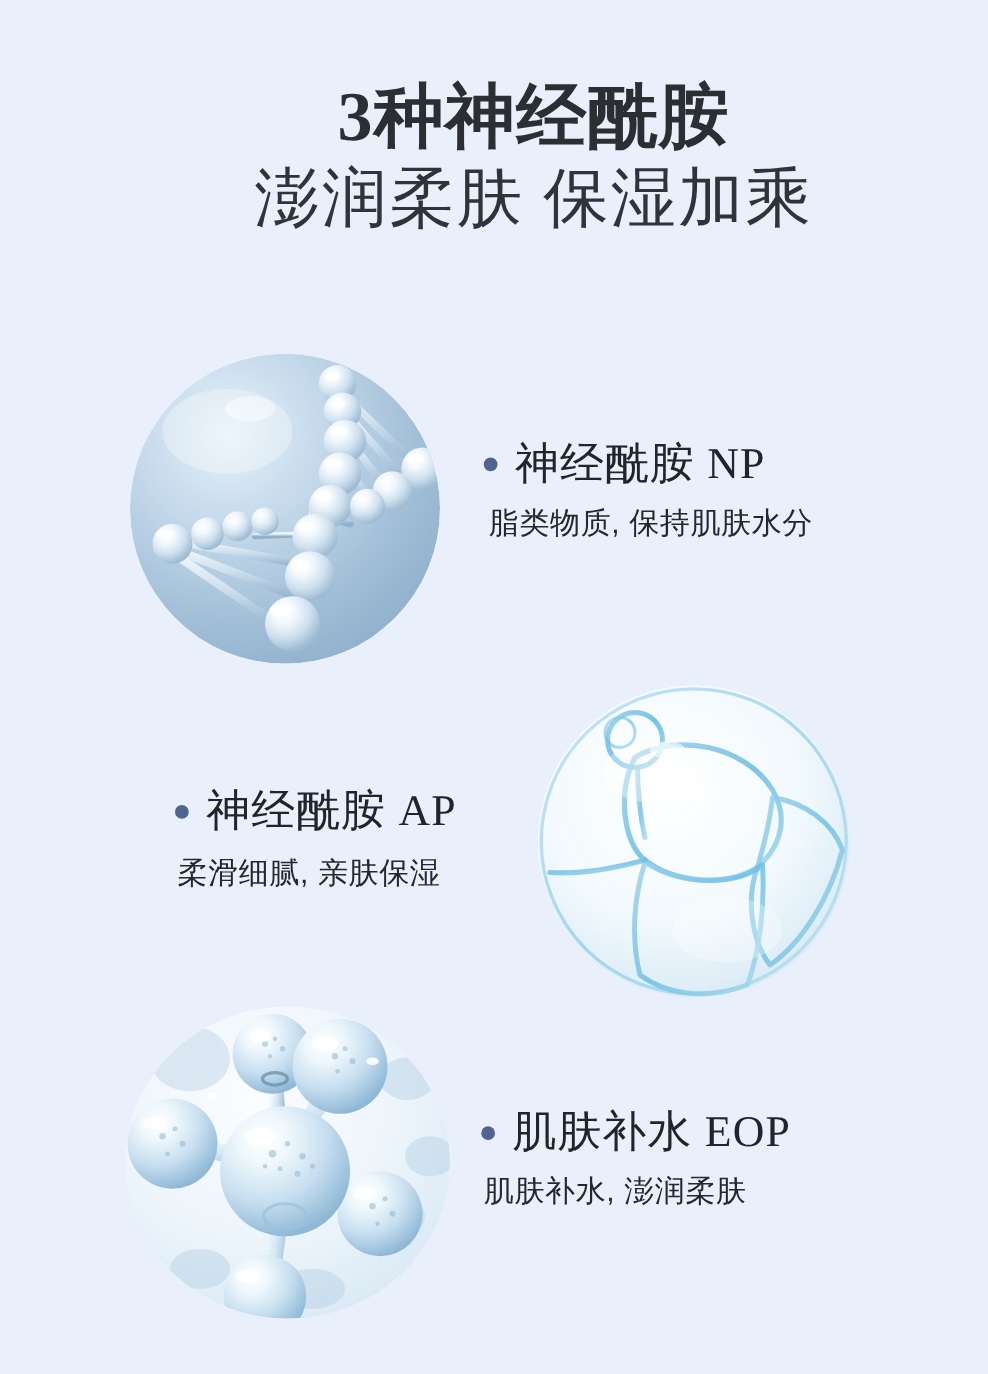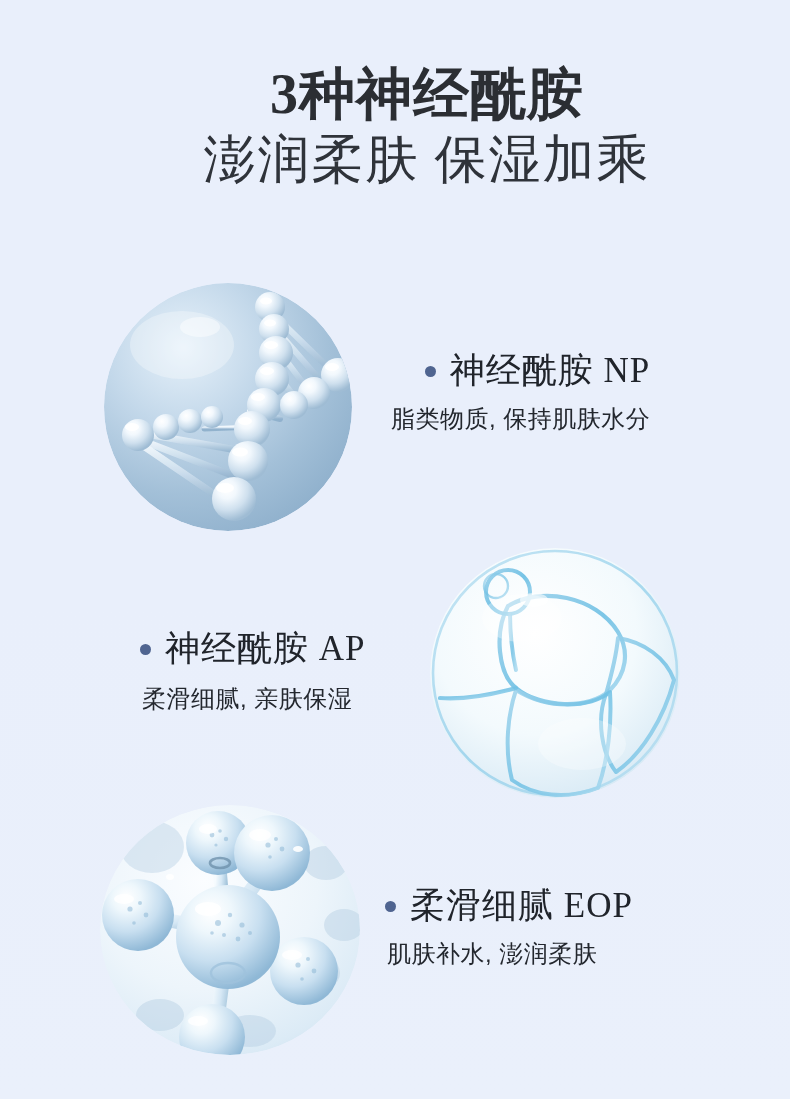--- a/index.html
+++ b/index.html
@@ -64,21 +64,20 @@
   #circle-eop { left: 100px; top: 805px; width: 260px; height: 250px; }
 
   
   .ingredient {
     position: absolute;
   }
   .ing-head {
     display: flex;
     align-items: center;
     white-space: nowrap;
-    justify-content: flex-end;
   }
   .bullet {
     width: 11px;
     height: 11px;
     border-radius: 50%;
     background: #4f6490;
     margin-right: 14px;
     flex: 0 0 auto;
   }
   .ing-name {
@@ -363,18 +362,18 @@
     <div class="ing-head">
       <span class="bullet"></span>
       <span class="ing-name">神经酰胺 AP</span>
     </div>
     <div class="ing-desc">柔滑细腻, 亲肤保湿</div>
   </div>
 
   <div class="ingredient" id="ing-eop">
     <div class="ing-head">
       <span class="bullet"></span>
-      <span class="ing-name">柔滑细腻 EOP</span>
+      <span class="ing-name">肌肤补水 EOP</span>
     </div>
     <div class="ing-desc">肌肤补水, 澎润柔肤</div>
   </div>
 
 </div>
 
 </body></html>

